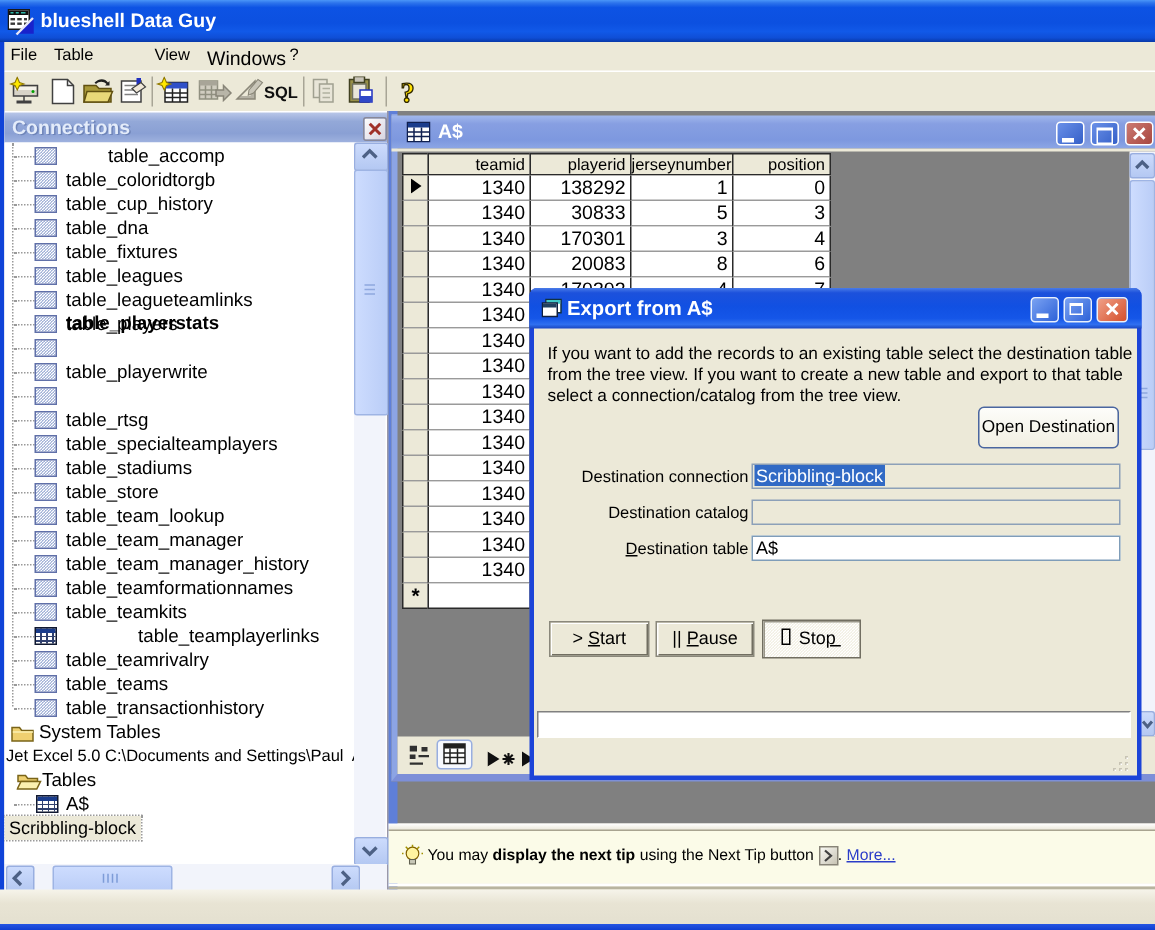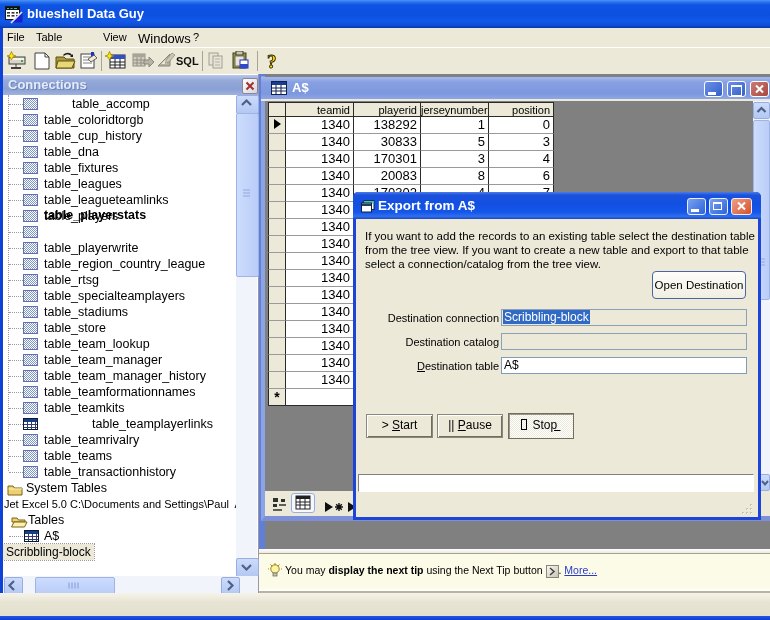--- a/index.html
+++ b/index.html
@@ -183,21 +183,20 @@
     <div class="abs ticon" style="left:20px;top:115px;"></div>
     <div class="row" style="left:41px;top:113px;">table_players</div>
     <div class="hdot" style="left:6px;top:137px;"></div>
     <div class="abs ticon" style="left:20px;top:131px;"></div>
     <div class="row" style="left:41px;top:112px;font-weight:bold;">table_playerstats</div>
     <div class="hdot" style="left:6px;top:153px;"></div>
     <div class="abs ticon" style="left:20px;top:147px;"></div>
     <div class="row" style="left:41px;top:145px;">table_playerwrite</div>
     <div class="hdot" style="left:6px;top:169px;"></div>
     <div class="abs ticon" style="left:20px;top:163px;"></div>
-    <div class="row" style="left:41px;top:161px;">table_region_country_league</div>
     <div class="hdot" style="left:6px;top:185px;"></div>
     <div class="abs ticon" style="left:20px;top:179px;"></div>
     <div class="row" style="left:41px;top:177px;">table_rtsg</div>
     <div class="hdot" style="left:6px;top:201px;"></div>
     <div class="abs ticon" style="left:20px;top:195px;"></div>
     <div class="row" style="left:41px;top:193px;">table_specialteamplayers</div>
     <div class="hdot" style="left:6px;top:217px;"></div>
     <div class="abs ticon" style="left:20px;top:211px;"></div>
     <div class="row" style="left:41px;top:209px;">table_stadiums</div>
     <div class="hdot" style="left:6px;top:233px;"></div>

